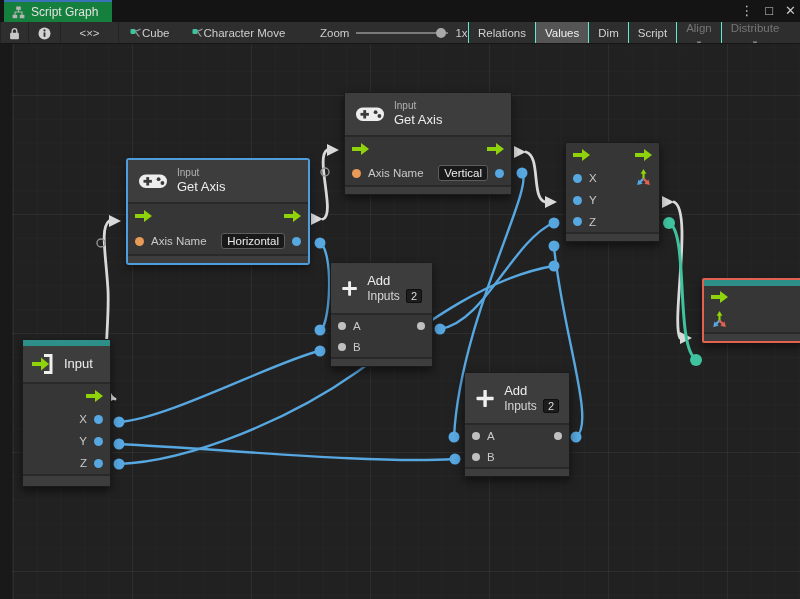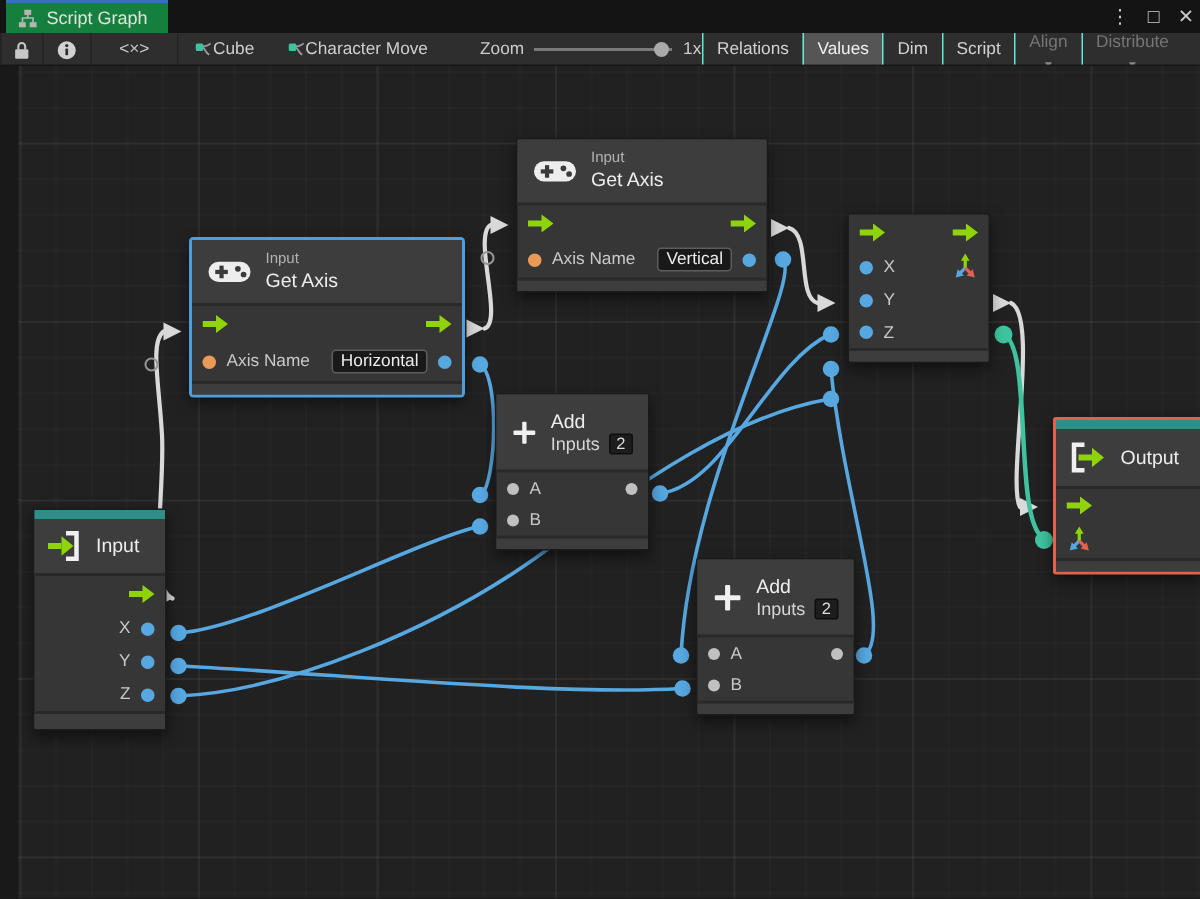--- a/index.html
+++ b/index.html
@@ -416,28 +416,20 @@
       <div class="row" style="height:22px">
         <span class="grow"></span>
         <span>Z</span>
         <span class="pdot blue"></span>
       </div>
       <div class="ftr" style="height:12px"></div>
     </div>
 
     <div class="node highlight" style="left:690px; top:234px; width:101px;">
       <div class="strip"></div>
-      <div class="hdr" style="height:40px; padding:0 8px">
-        <svg width="26" height="22" viewBox="0 0 26 22">
-          <path d="M11 2.5 H4 V19.5 H11" stroke="#f0f0f0" stroke-width="3" fill="none"></path>
-          <rect x="7" y="9" width="9" height="4" style="fill:var(--flow-green)"></rect>
-          <polygon points="16,4.5 16,17.5 24,11" style="fill:var(--flow-green)"></polygon>
-        </svg>
-        <div class="title">Output</div>
-      </div>
       <div class="row" style="height:22px">
         <svg width="17" height="12">
             <use href="#flowarrow"></use>
           </svg>
       </div>
       <div class="row" style="height:24px">
         <svg width="17" height="18">
             <use href="#vec3icon"></use>
           </svg>
       </div>

